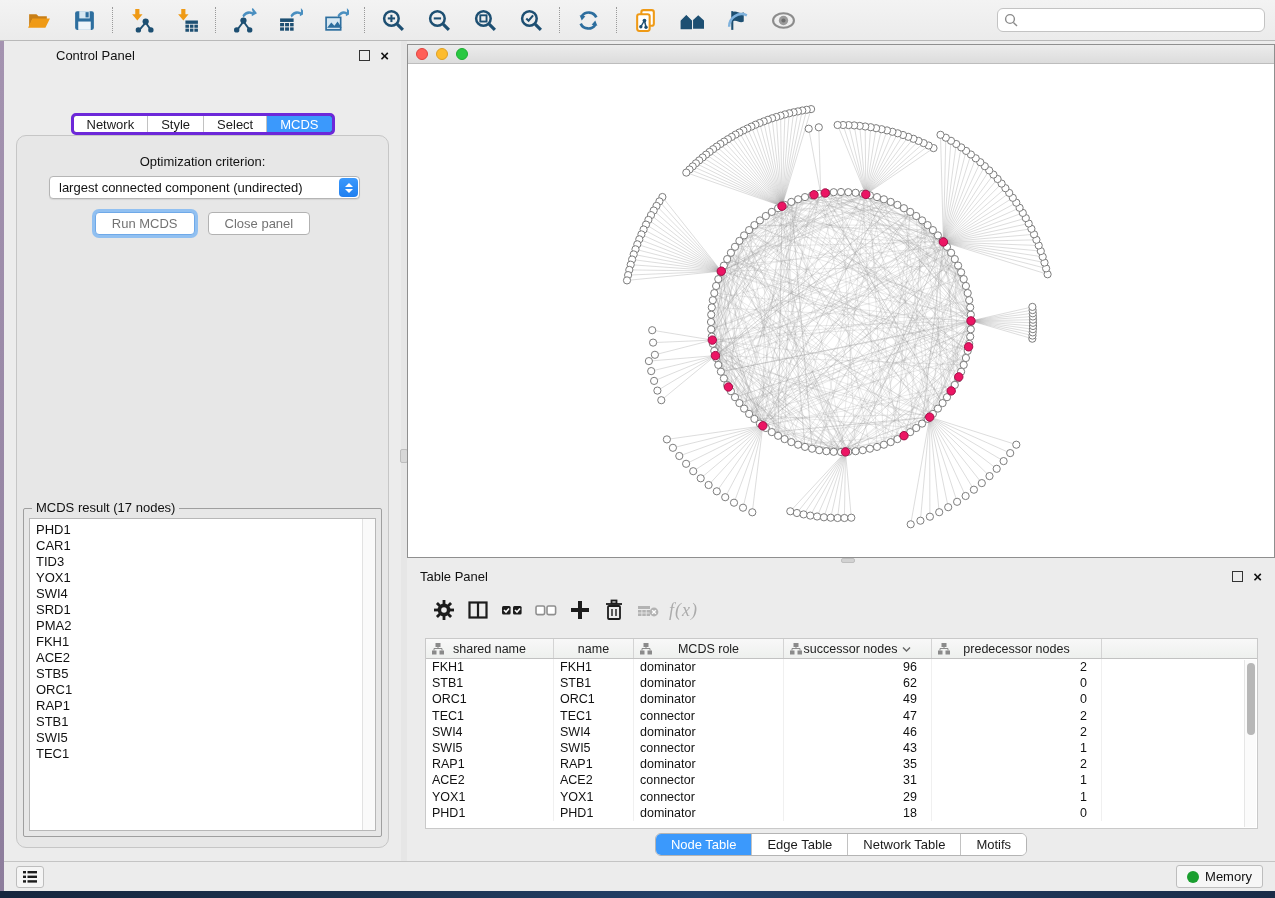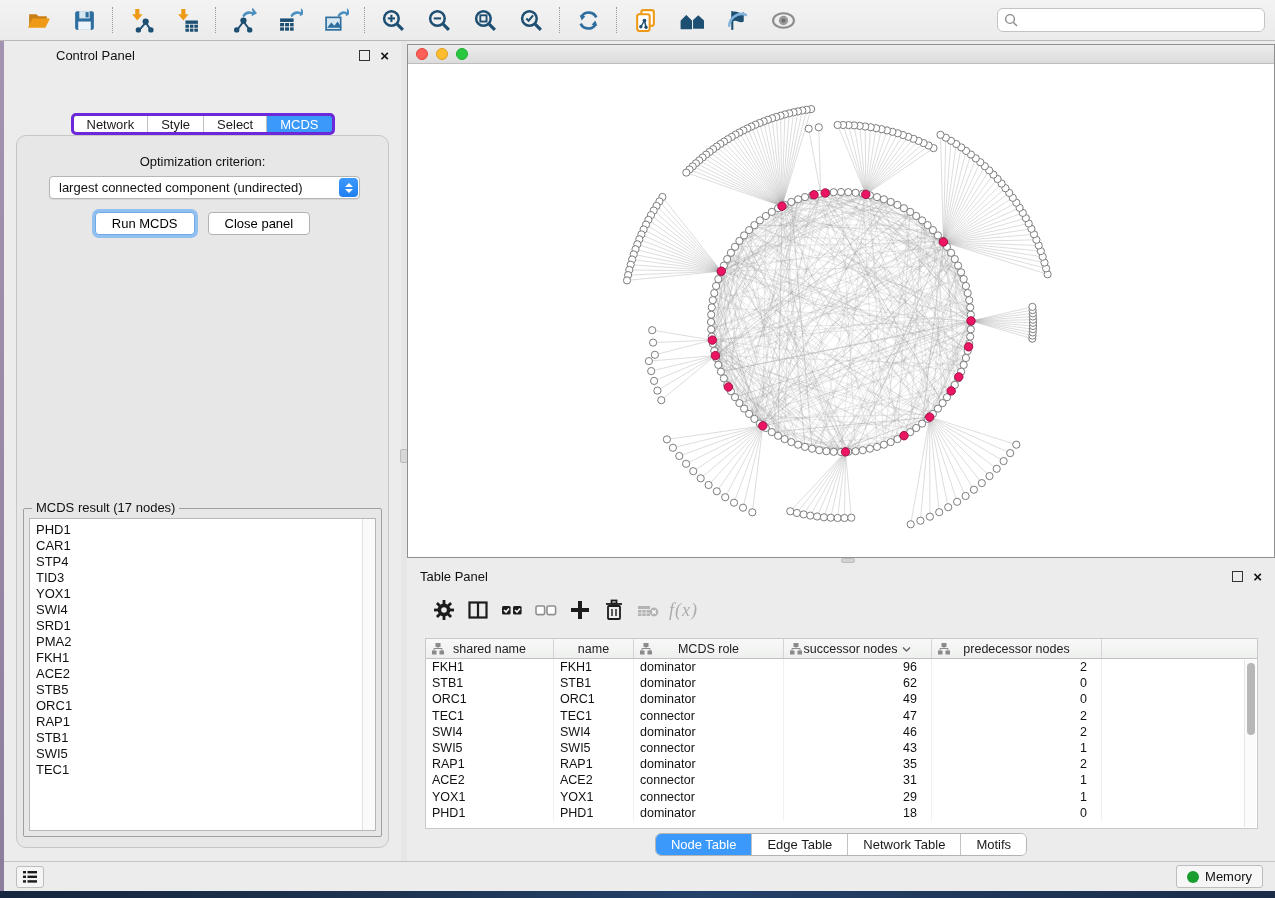--- a/index.html
+++ b/index.html
@@ -48,21 +48,21 @@
     border:1px solid #b5b5b5; border-radius:4px; display:flex; align-items:center; padding-left:9px;
     box-shadow:0 1px 1px rgba(0,0,0,.08); }
   .dropdown .dd-text { flex:1; font-size:13px; color:#111; white-space:nowrap; overflow:hidden; }
   .dd-stepper { width:19px; height:19px; margin:0 1px; border-radius:4px;
     background:linear-gradient(var(--accent_blue,#3b99fc),#1f7ff0); display:flex; flex-direction:column;
     align-items:center; justify-content:center; gap:2px; }
   .dd-up { width:0; height:0; border-left:4px solid transparent; border-right:4px solid transparent; border-bottom:4px solid #fff; }
   .dd-down { width:0; height:0; border-left:4px solid transparent; border-right:4px solid transparent; border-top:4px solid #fff; }
   .btn-row { position:absolute; top:76px; left:0; right:0; display:flex; justify-content:center; gap:13px; }
   .push-btn { height:23px; padding:0 16px; background:#fff; border:1px solid #b2b2b2; border-radius:4px;
-    font-size:13px; color:#000000; font-family:"Liberation Sans",sans-serif; }
+    font-size:13px; color:#737373; font-family:"Liberation Sans",sans-serif; }
   .push-btn.focused { box-shadow:0 0 0 3px rgba(59,153,252,.5); border-color:#6fa9e8; }
 
   .groupbox { position:absolute; left:6px; right:6px; top:372px; bottom:10px;
     border:1px solid #9f9f9f; border-radius:2px; }
   .groupbox-legend { position:absolute; top:-9px; left:8px; background:#e7e7e7; padding:0 4px; font-size:13px; color:#111; }
   .mcds-list-wrap { position:absolute; top:9px; left:5px; right:5px; bottom:5px; background:#fff;
     border:1px solid #b7b7b7; }
   .mcds-scroll-track { position:absolute; top:0; right:0; bottom:0; width:13px; background:#fafafa; border-left:1px solid #e2e2e2; }
   #mcds-list { list-style:none; padding:3px 0 0 6px; }
   #mcds-list li { height:16px; line-height:16px; font-size:13px; color:#111; }
@@ -329,21 +329,20 @@
     <div class="btn-row">
       <button class="push-btn focused">Run MCDS</button>
       <button class="push-btn">Close panel</button>
     </div>
     <div class="groupbox">
       <span class="groupbox-legend">MCDS result (17 nodes)</span>
       <div class="mcds-list-wrap">
         <ul id="mcds-list">
             <li>PHD1</li>
             <li>CAR1</li>
-            <li>STP4</li>
             <li>TID3</li>
             <li>YOX1</li>
             <li>SWI4</li>
             <li>SRD1</li>
             <li>PMA2</li>
             <li>FKH1</li>
             <li>ACE2</li>
             <li>STB5</li>
             <li>ORC1</li>
             <li>RAP1</li>

